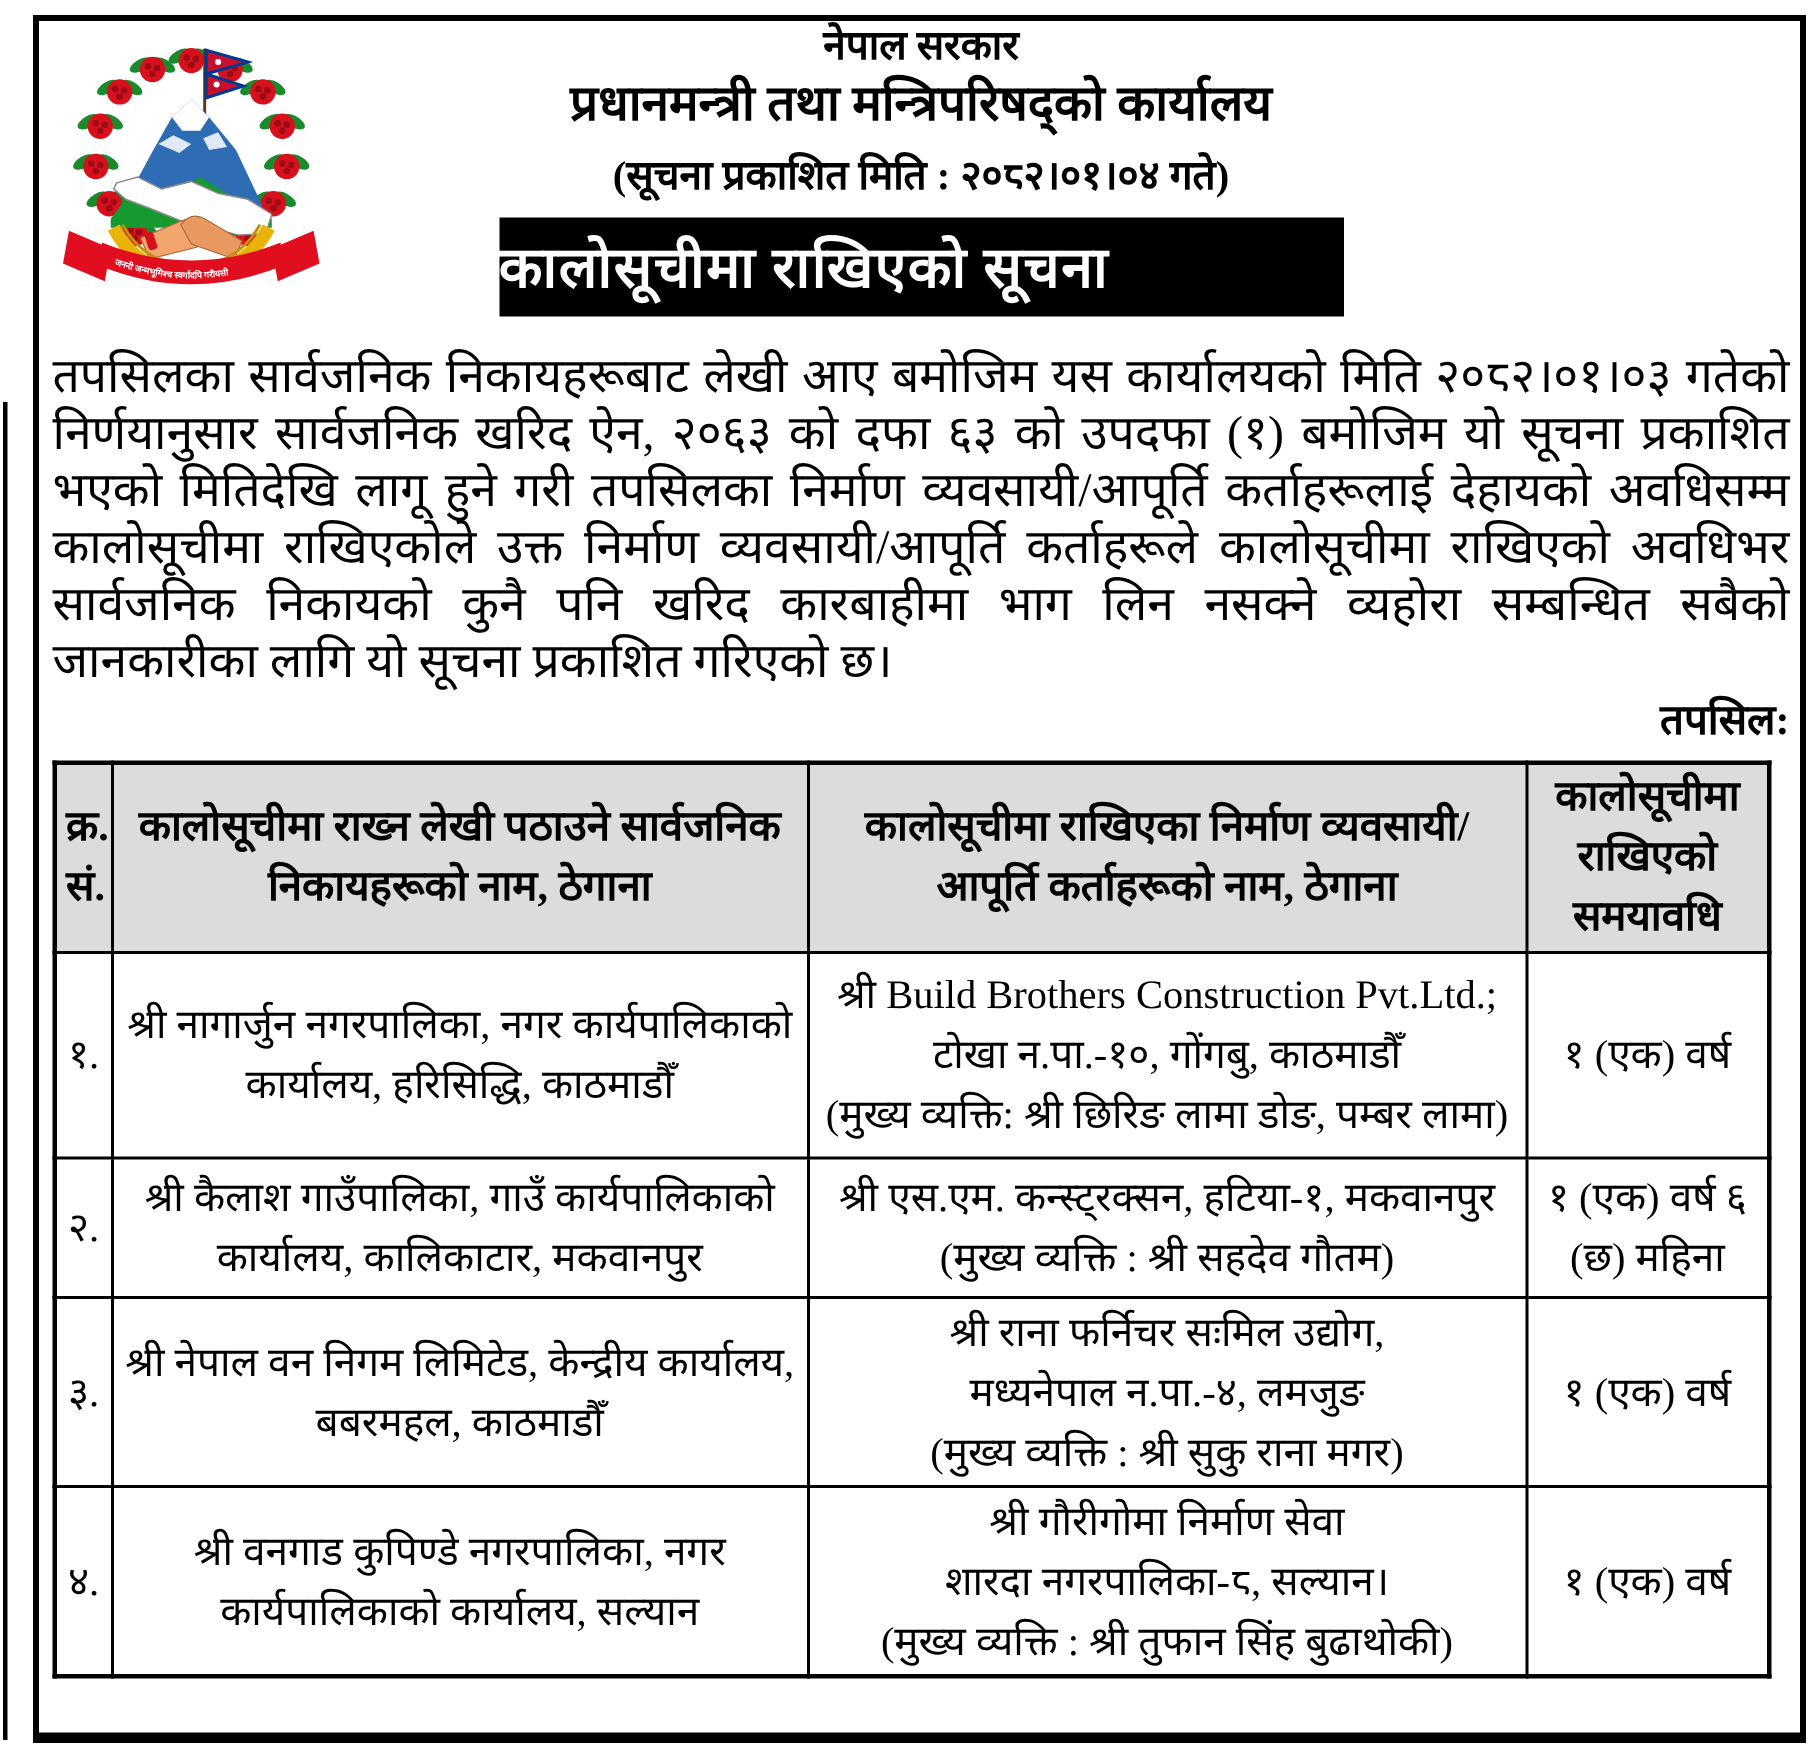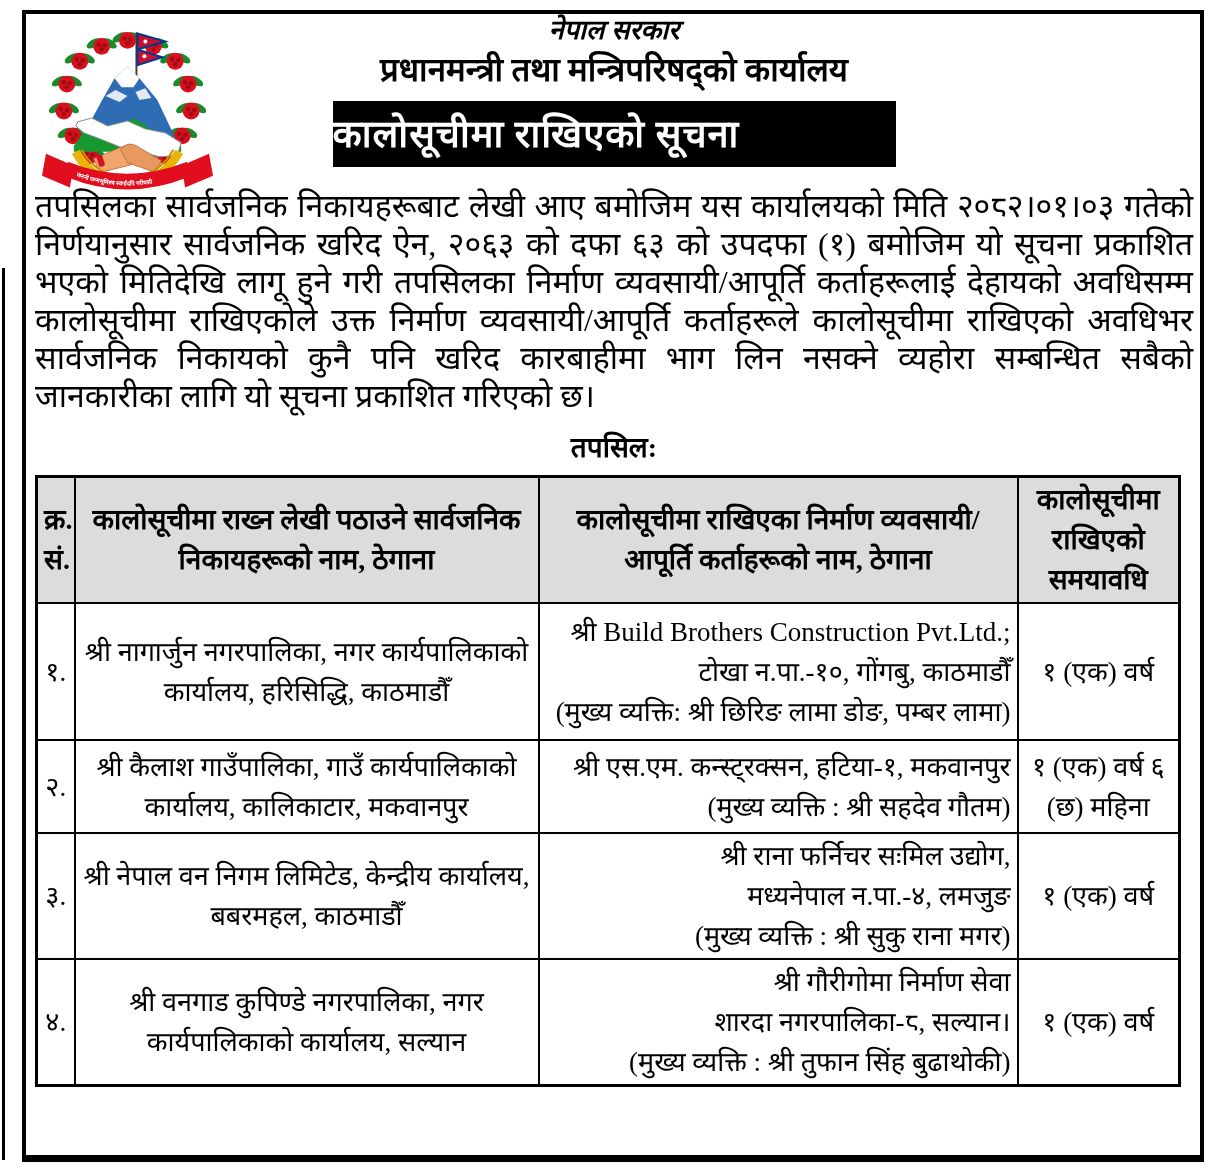--- a/index.html
+++ b/index.html
@@ -8,48 +8,48 @@
     font-family:"Liberation Serif", serif;color:#000;overflow:hidden;
   }
   .scan-line{position:absolute;left:2px;top:268px;width:3px;height:892px;background:#000;}
   .doc-frame{
     position:absolute;left:22px;top:10px;width:1182px;height:1152px;
     border:4px solid #000;border-bottom-width:7px;box-sizing:border-box;pointer-events:none;
   }
   .content{position:relative;padding:14px 20px 0 35px;}
   .emblem-wrap{position:absolute;left:40px;top:26px;width:175px;height:168px;}
   .hdr{text-align:center;line-height:1.25;}
-  .hdr-gov{font-size:27px;font-weight:bold;font-style:italic;}
+  .hdr-gov{font-size:27px;font-weight:bold;}
   .hdr-min{font-size:33px;font-weight:bold;margin-top:2px;text-align:center;}
   .hdr-office{font-size:44px;font-weight:bold;margin-top:2px;}
   .hdr-addr{font-size:29px;font-weight:bold;margin-top:2px;}
   .hdr-date{font-size:27px;font-weight:bold;margin-top:10px;}
   .banner{
     display:block;width:563px;margin:10px auto 0 auto;background:#000;color:#fff;
     text-align:left;font-size:38px;font-weight:bold;padding:5px 0 9px 0;letter-spacing:1px;
   }
   .para{
     margin-top:20px;font-size:32px;line-height:38px;text-align:justify;
     text-justify:inter-word;
   }
-  .tapsil{text-align:center;font-weight:bold;font-size:28px;margin-top:12px;}
+  .tapsil{text-align:right;font-weight:bold;font-size:28px;margin-top:0;}
   table.blacklist{
     border-collapse:collapse;margin-top:10px;width:1143px;table-layout:fixed;
     border:3px solid #000;
   }
   table.blacklist th, table.blacklist td{
     border:2px solid #000;text-align:center;vertical-align:middle;
     padding:2px 6px;box-sizing:border-box;
   }
   table.blacklist th{
     background:#dcdcdc;font-weight:bold;font-size:28px;line-height:40px;height:122px;
   }
   table.blacklist td{font-size:27px;line-height:40px;}
   tr.r1{height:137px;} tr.r2{height:93px;} tr.r3{height:124px;} tr.r4{height:126px;}
-  .cell-line{display:block;text-align:right;}
+  .cell-line{display:block;}
 </style>
 </head>
 <body>
 
 <div class="scan-line"></div>
 <div class="doc-frame"></div>
 
 <div class="emblem-wrap">
   <svg width="175" height="168" viewBox="0 0 176 168">
     <defs>
@@ -120,20 +120,21 @@
         <textPath href="#ribbonArc" startOffset="4%">जननी जन्मभूमिश्च स्वर्गादपि गरीयसी</textPath>
       </text>
     </g>
   </svg>
 </div>
 
 <div class="content">
   <div class="hdr">
     <div class="hdr-gov">नेपाल सरकार</div>
     <div class="hdr-min">प्रधानमन्त्री तथा मन्त्रिपरिषद्को कार्यालय</div>
+    <div class="hdr-date">(सूचना प्रकाशित मिति : २०८२।०१।०४ गते)</div>
   </div>
 
   <div class="banner">कालोसूचीमा राखिएको सूचना</div>
 
   <div class="para">तपसिलका सार्वजनिक निकायहरूबाट लेखी आए बमोजिम यस कार्यालयको मिति २०८२।०१।०३ गतेको निर्णयानुसार सार्वजनिक खरिद ऐन, २०६३ को दफा ६३ को उपदफा (१) बमोजिम यो सूचना प्रकाशित भएको मितिदेखि लागू हुने गरी तपसिलका निर्माण व्यवसायी/आपूर्ति कर्ताहरूलाई देहायको अवधिसम्म कालोसूचीमा राखिएकोले उक्त निर्माण व्यवसायी/आपूर्ति कर्ताहरूले कालोसूचीमा राखिएको अवधिभर सार्वजनिक निकायको कुनै पनि खरिद कारबाहीमा भाग लिन नसक्ने व्यहोरा सम्बन्धित सबैको जानकारीका लागि यो सूचना प्रकाशित गरिएको छ।</div>
 
   <div class="tapsil">तपसिल:</div>
 
   <table class="blacklist">
     <colgroup>

